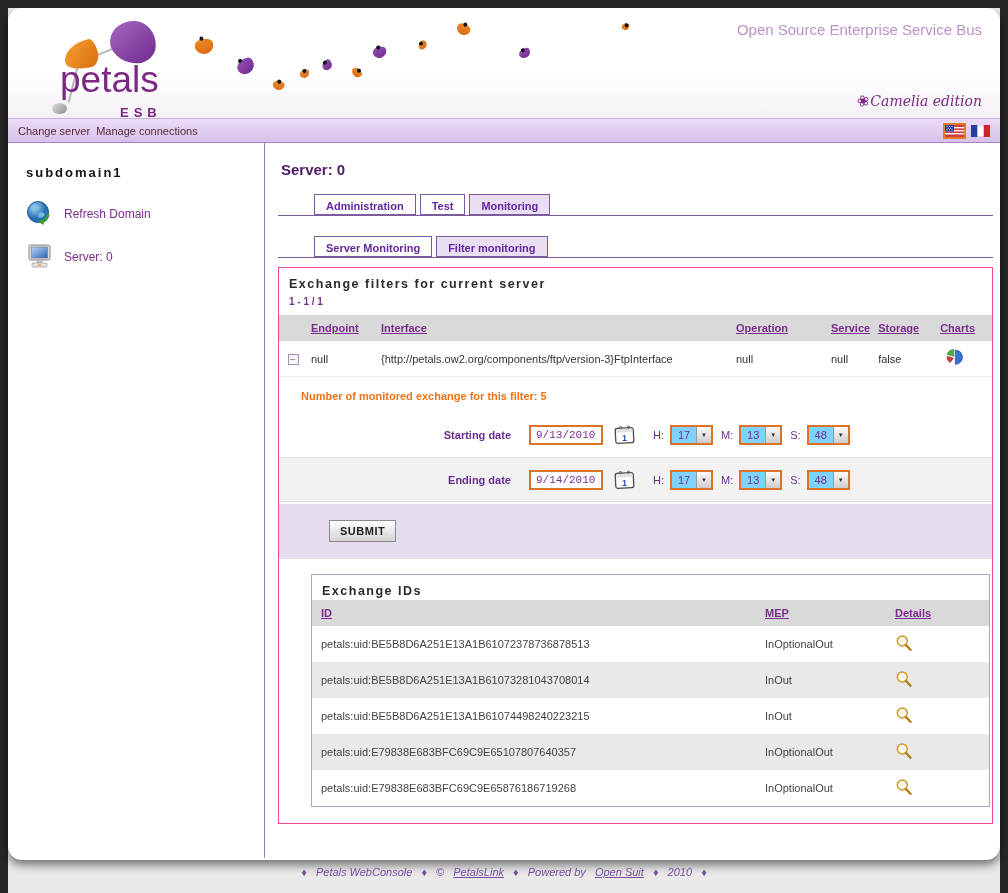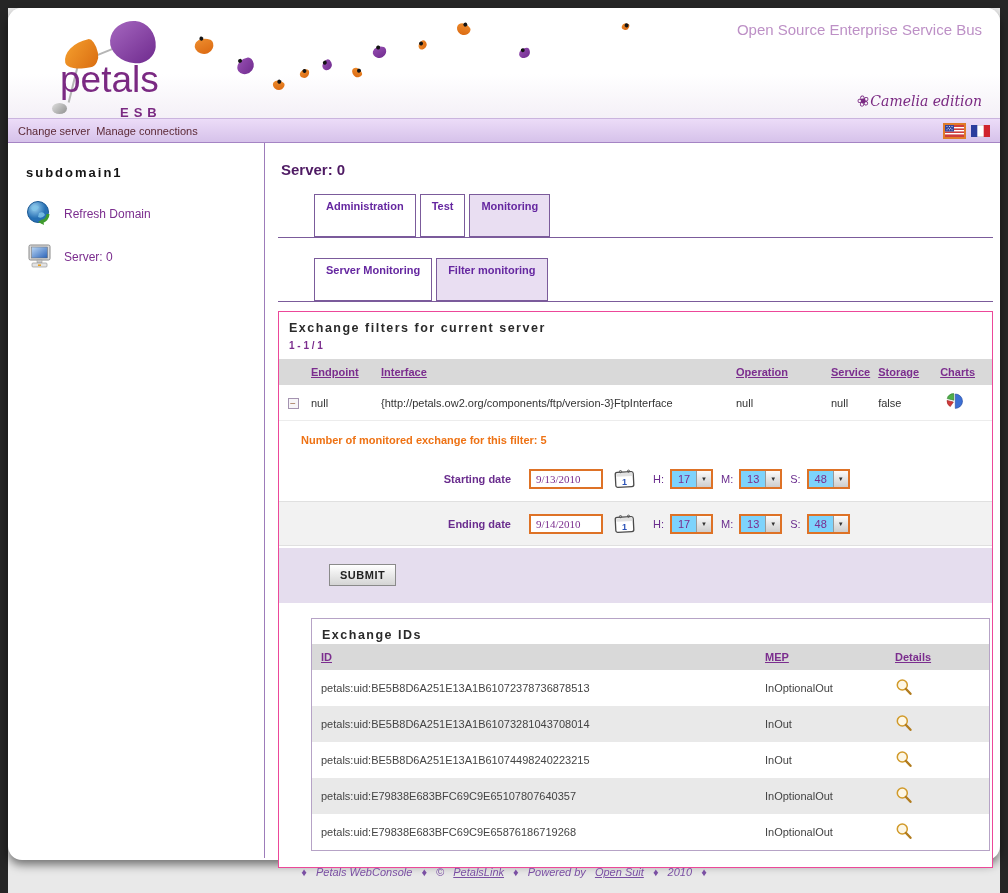--- a/index.html
+++ b/index.html
@@ -44,21 +44,21 @@
   
   .content { display:flex; height:715px; }
   .sidebar { width:257px; border-right:1px solid #9d7cba; padding:22px 0 0 18px; }
   .domain-title { font-size:13px; font-weight:bold; letter-spacing:2px; color:#141414; margin-bottom:20px; }
   .side-item { display:flex; align-items:center; gap:11px; margin-bottom:16px; color:#7b2d8e; font-size:12px; cursor:pointer; }
   .main { flex:1; padding:18px 7px 0 13px; }
   .page-title { font-size:15px; font-weight:bold; color:#4e1a63; margin:0 0 16px 3px; }
 
   .tabrow { border-bottom:1px solid #7b5b9b; padding-left:36px; display:flex; gap:4px; }
   .tabrow + .tabrow { margin-top:20px; }
-  .tab { border:1px solid #7b5b9b; padding:5px 11px 24px; font-size:11px; font-weight:bold;
+  .tab { border:1px solid #7b5b9b; padding:5px 11px 2px; font-size:11px; font-weight:bold;
          color:#6527a0; background:#fff; cursor:pointer; }
   .tab.active { background:#e9def2; }
 
   
   .filterbox { margin-top:9px; border:1px solid #ec4899; background:#fff; }
   .box-title { padding:9px 10px 2px; font-size:12.5px; font-weight:bold; letter-spacing:1.5px; color:#2a2a2a; }
   .box-count { padding:3px 10px 8px; font-size:10px; font-weight:bold; color:#7b2d8e; }
   table { border-collapse:collapse; width:100%; font-size:11px; }
   thead tr { background:#d9d9d9; }
   th { text-align:left; padding:7px 4px; }
@@ -66,21 +66,21 @@
   td { padding:8px 4px; color:#333; }
   .c-exp { width:28px; text-align:center; } .c-ep { width:70px; } .c-if { width:355px; }
   .c-op { width:95px; } .c-sv { width:45px; } .c-st { width:62px; } .c-ch { text-align:left; }
   .expander { display:inline-flex; width:11px; height:11px; border:1px solid #a493b0; background:#f7f5f8;
               align-items:center; justify-content:center; color:#9b6b4a; font-size:10px; line-height:9px; cursor:pointer; }
   .detail-note { color:#ee7214; font-weight:bold; padding:13px 0 10px 22px; border-top:1px solid #ececec; }
   .date-row { display:flex; align-items:center; height:45px; }
   .date-row.ending { background:#f2f2f2; border-top:1px solid #e0e0e0; border-bottom:1px solid #e0e0e0; }
   .date-label { width:232px; text-align:right; font-weight:bold; color:#6a2d8e; margin-right:18px; }
   .date-input { width:74px; height:20px; border:2px solid #de7226; color:#7b2d8e; font-size:11px;
-                padding:1px 5px; font-family:Liberation Serif, serif; }
+                padding:1px 5px; font-family:Liberation Mono, monospace; }
   .cal-btn { margin:0 9px 0 10px; cursor:pointer; line-height:0; }
   .tl { color:#6a2d8e; margin:0 6px 0 8px; }
   .timesel { display:inline-flex; align-items:center; border:2px solid #de7226; background:#7dd3fc; height:20px; cursor:pointer; }
   .timesel-val { width:24px; text-align:center; color:#7b2d8e; }
   .timesel-btn { width:15px; height:16px; background:linear-gradient(#fbfbfb,#cdcdcd); border-left:1px solid #999;
                  display:flex; align-items:center; justify-content:center; font-size:6px; color:#333; }
   .submit-row { background:#e5ddee; padding:16px 0 17px 50px; margin-top:2px; }
   .submit-btn { font-size:11px; font-weight:bold; padding:4px 10px; color:#222; letter-spacing:.5px;
                 background:linear-gradient(#ffffff,#d4d4d4); border:1px solid #8a8a8a; cursor:pointer;
                 font-family:"Liberation Sans", sans-serif; }

